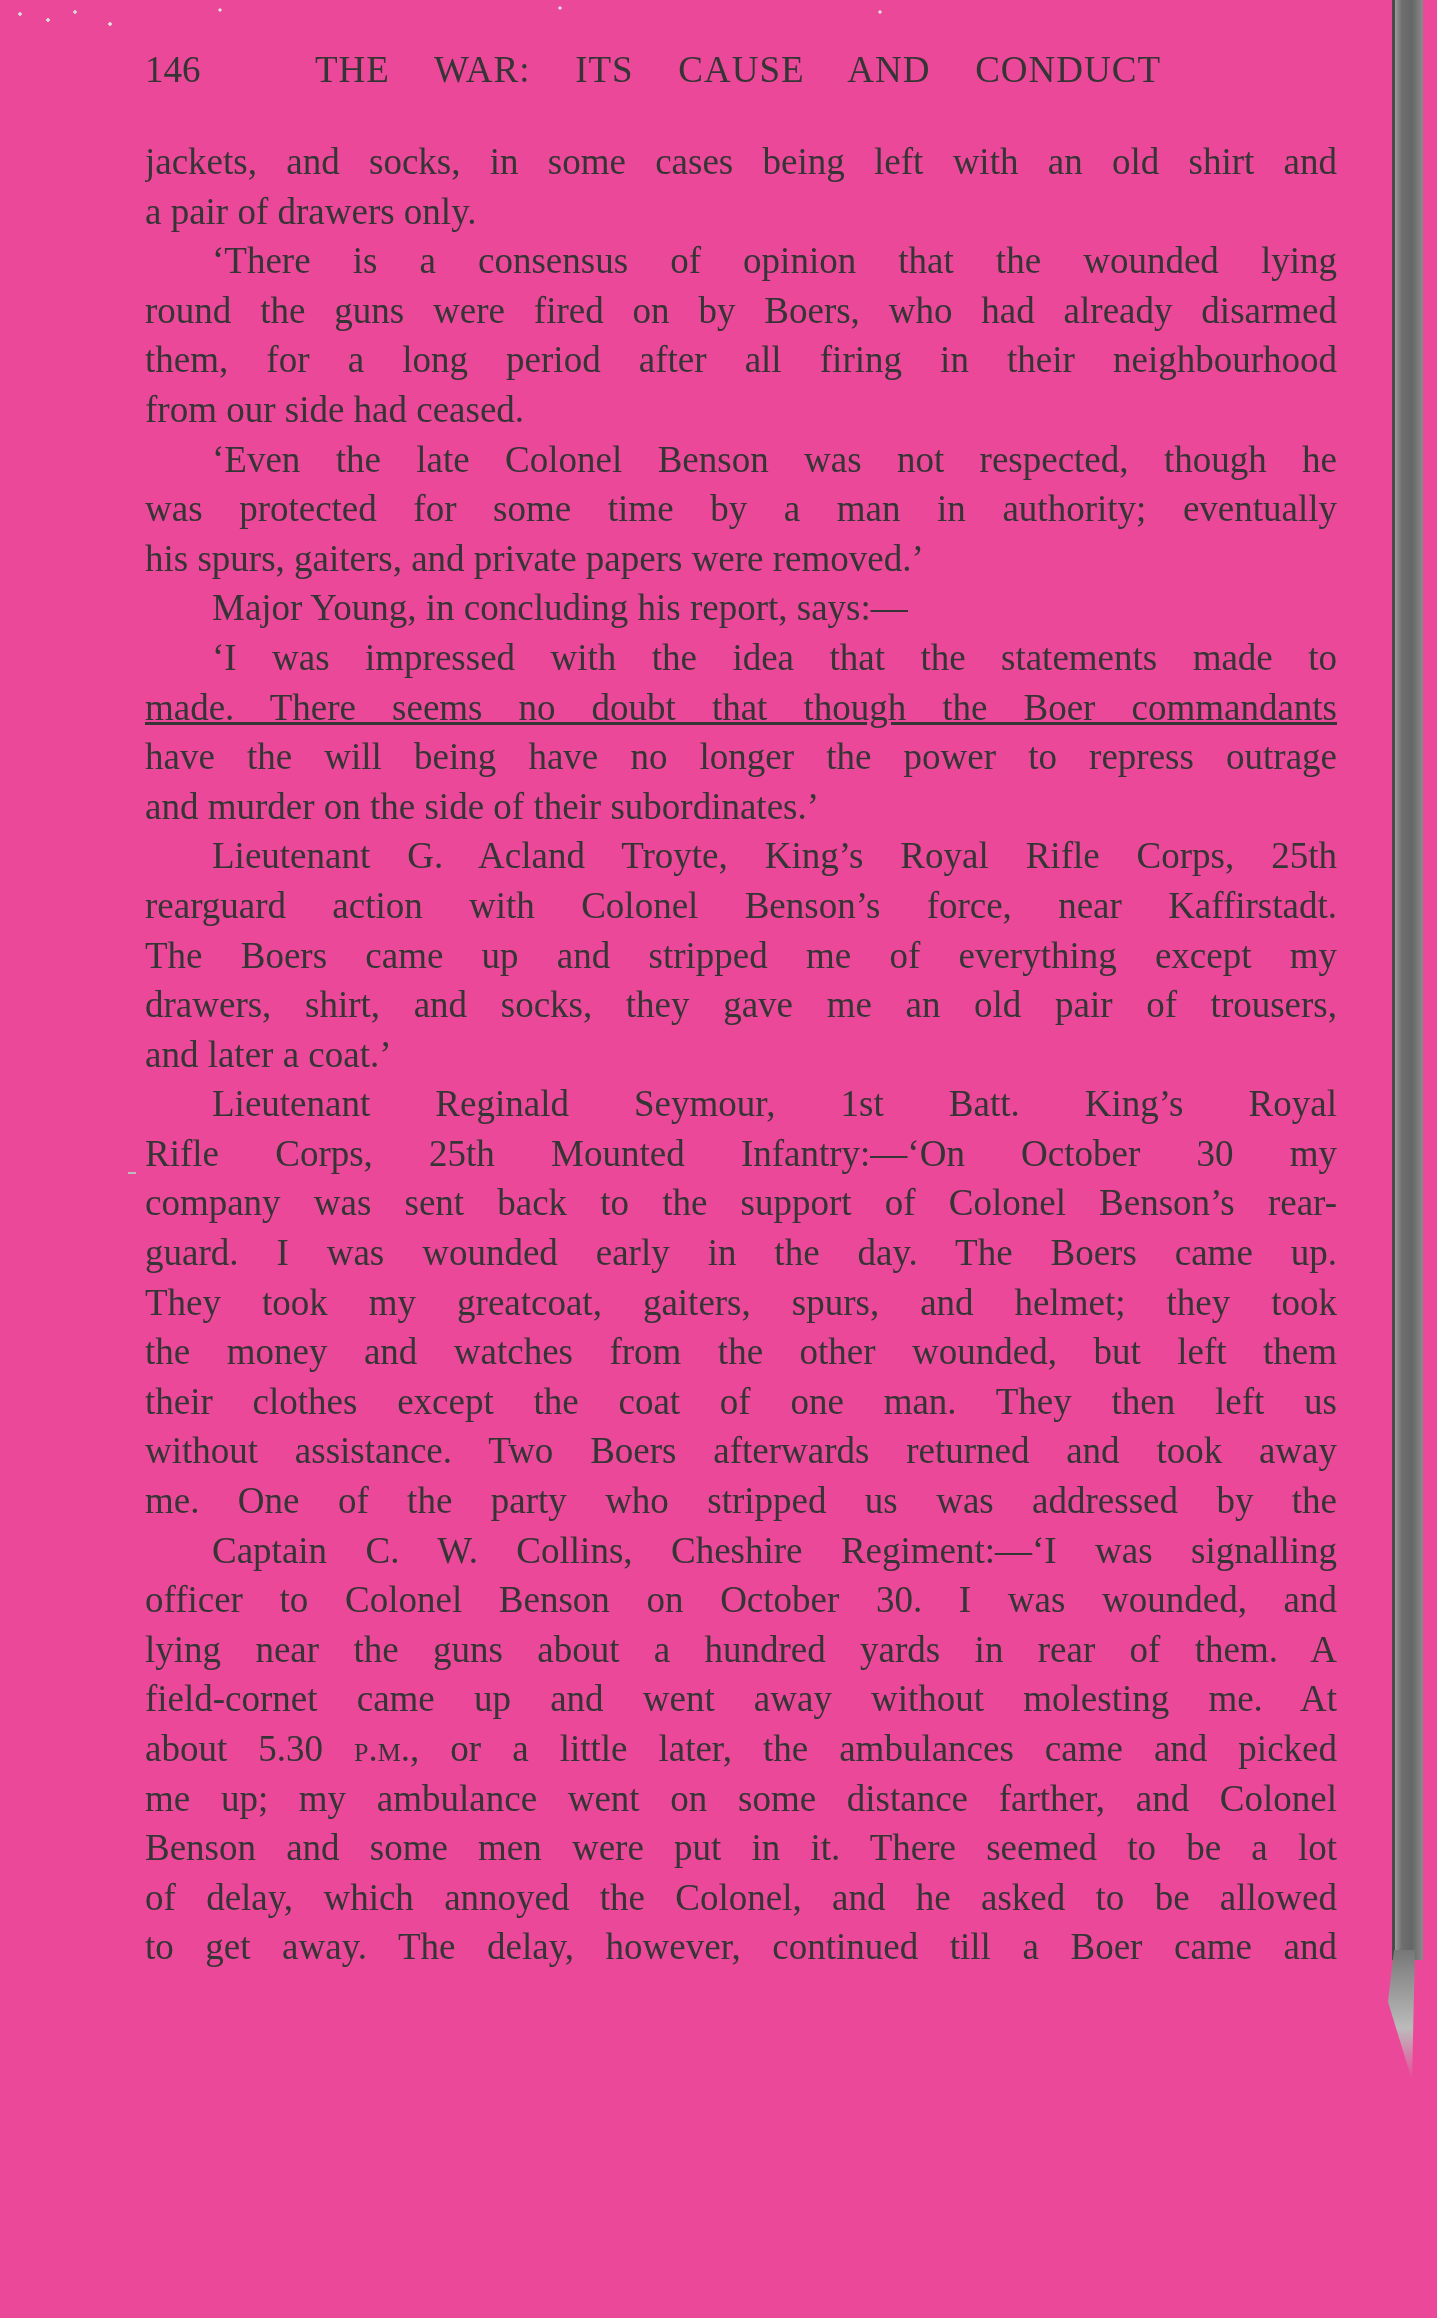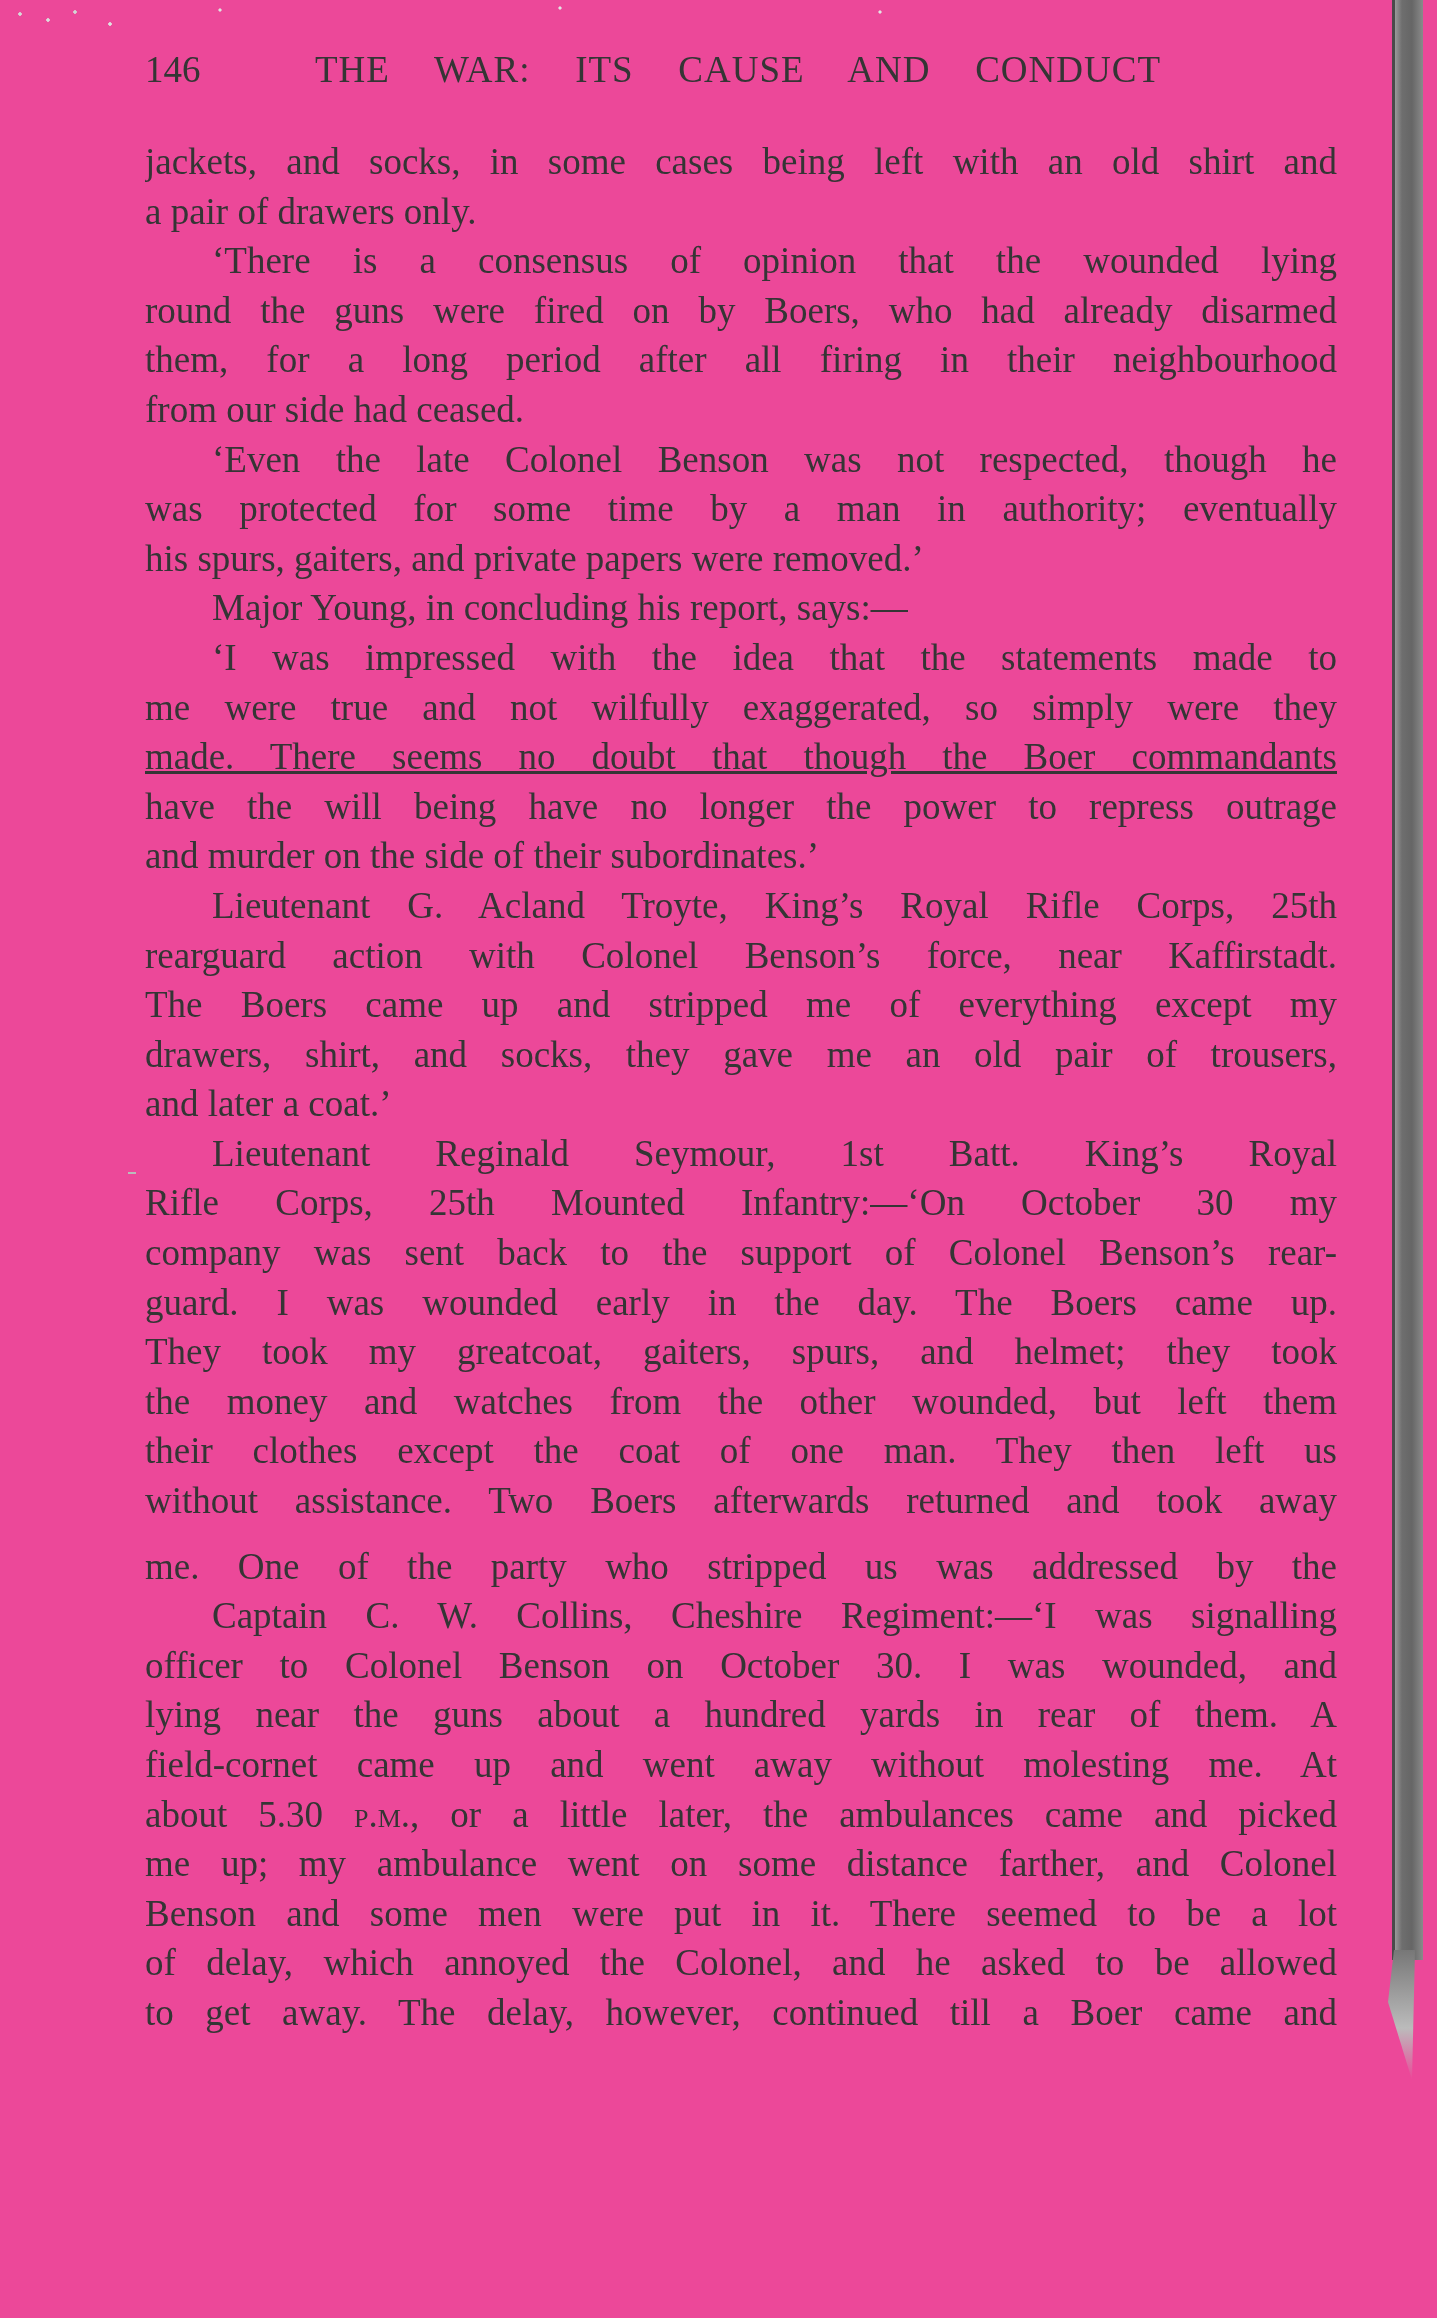--- a/index.html
+++ b/index.html
@@ -132,42 +132,41 @@
       <div>
         <div class="line indent" style="white-space: normal; height: 49.6px; overflow: hidden;">‘Even the late Colonel Benson was not respected, though he</div>
         <div class="line" style="white-space: normal; height: 49.6px; overflow: hidden;">was protected for some time by a man in authority; eventually</div>
         <div class="line last">his spurs, gaiters, and private papers were removed.’</div>
       </div>
       <div>
         <div class="line indent last">Major Young, in concluding his report, says:—</div>
       </div>
       <div>
         <div class="line indent" style="white-space: normal; height: 49.6px; overflow: hidden;">‘I was impressed with the idea that the statements made to</div>
-        <div class="line" style="white-space: normal; height: 49.6px; overflow: hidden;">me were true and not wilfully exaggerated, so simply were they</div>
         <div class="line" style="white-space: normal; height: 49.6px; overflow: hidden; text-decoration: underline;">made. There seems no doubt that though the Boer commandants</div>
         <div class="line" style="white-space: normal; height: 49.6px; overflow: hidden;">have the will being have no longer the power to repress outrage</div>
         <div class="line last">and murder on the side of their subordinates.’</div>
       </div>
       <div>
         <div class="line indent" style="white-space: normal; height: 49.6px; overflow: hidden;">Lieutenant G. Acland Troyte, King’s Royal Rifle Corps, 25th</div>
         <div class="line" style="white-space: normal; height: 49.6px; overflow: hidden;">rearguard action with Colonel Benson’s force, near Kaffirstadt.</div>
         <div class="line" style="white-space: normal; height: 49.6px; overflow: hidden;">The Boers came up and stripped me of everything except my</div>
         <div class="line" style="white-space: normal; height: 49.6px; overflow: hidden;">drawers, shirt, and socks, they gave me an old pair of trousers,</div>
         <div class="line last">and later a coat.’</div>
       </div>
       <div>
         <div class="line indent" style="white-space: normal; height: 49.6px; overflow: hidden;">Lieutenant Reginald Seymour, 1st Batt. King’s Royal</div>
         <div class="line" style="white-space: normal; height: 49.6px; overflow: hidden;">Rifle Corps, 25th Mounted Infantry:—‘On October 30 my</div>
         <div class="line" style="white-space: normal; height: 49.6px; overflow: hidden;">company was sent back to the support of Colonel Benson’s rear-</div>
         <div class="line" style="white-space: normal; height: 49.6px; overflow: hidden;">guard. I was wounded early in the day. The Boers came up.</div>
         <div class="line" style="white-space: normal; height: 49.6px; overflow: hidden;">They took my greatcoat, gaiters, spurs, and helmet; they took</div>
         <div class="line" style="white-space: normal; height: 49.6px; overflow: hidden;">the money and watches from the other wounded, but left them</div>
         <div class="line" style="white-space: normal; height: 49.6px; overflow: hidden;">their clothes except the coat of one man. They then left us</div>
         <div class="line" style="white-space: normal; height: 49.6px; overflow: hidden;">without assistance. Two Boers afterwards returned and took away</div>
-        <div class="line" style="white-space: normal; height: 49.6px; overflow: hidden; margin-top: 16px;">me. One of the party who stripped us was addressed by the</div>
+        <div class="line" style="white-space: normal; height: 49.6px; overflow: hidden;">me. One of the party who stripped us was addressed by the</div>
       </div>
       <div>
         <div class="line indent" style="white-space: normal; height: 49.6px; overflow: hidden;">Captain C. W. Collins, Cheshire Regiment:—‘I was signalling</div>
         <div class="line" style="white-space: normal; height: 49.6px; overflow: hidden;">officer to Colonel Benson on October 30. I was wounded, and</div>
         <div class="line" style="white-space: normal; height: 49.6px; overflow: hidden;">lying near the guns about a hundred yards in rear of them. A</div>
         <div class="line" style="white-space: normal; height: 49.6px; overflow: hidden;">field-cornet came up and went away without molesting me. At</div>
         <div class="line" style="white-space: normal; height: 49.6px; overflow: hidden;">about 5.30 <span class="smallcaps">p.m.</span>, or a little later, the ambulances came and picked</div>
         <div class="line" style="white-space: normal; height: 49.6px; overflow: hidden;">me up; my ambulance went on some distance farther, and Colonel</div>
         <div class="line" style="white-space: normal; height: 49.6px; overflow: hidden;">Benson and some men were put in it. There seemed to be a lot</div>
         <div class="line" style="white-space: normal; height: 49.6px; overflow: hidden;">of delay, which annoyed the Colonel, and he asked to be allowed</div>

